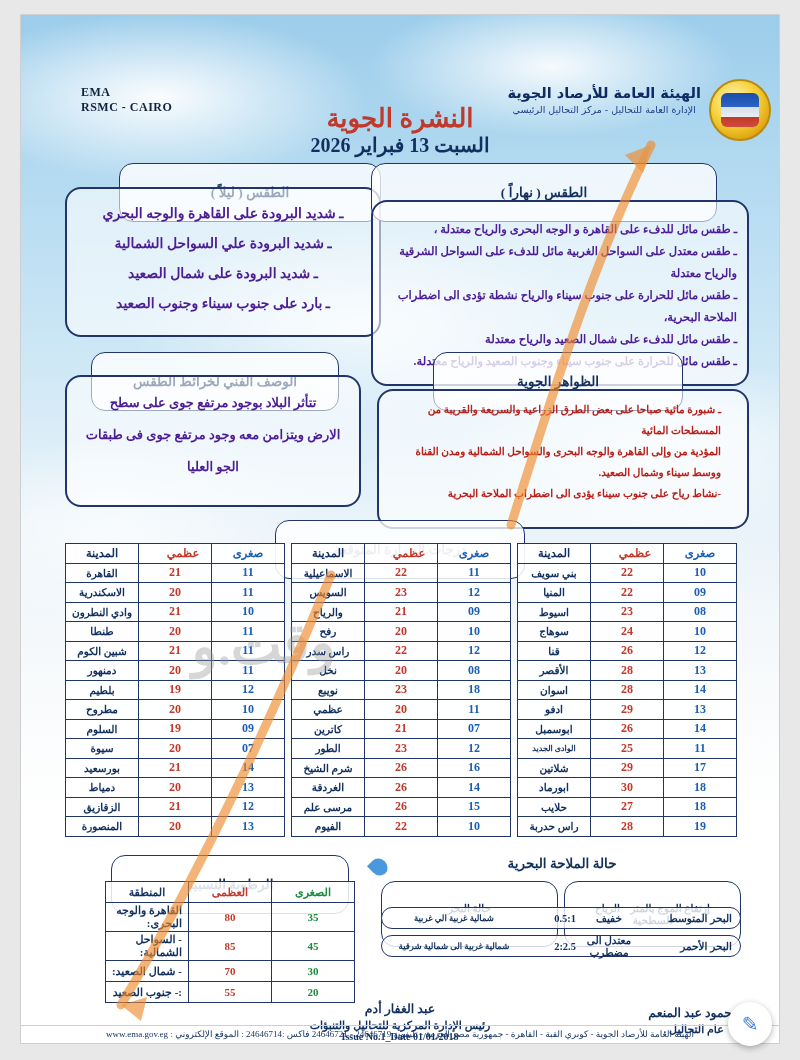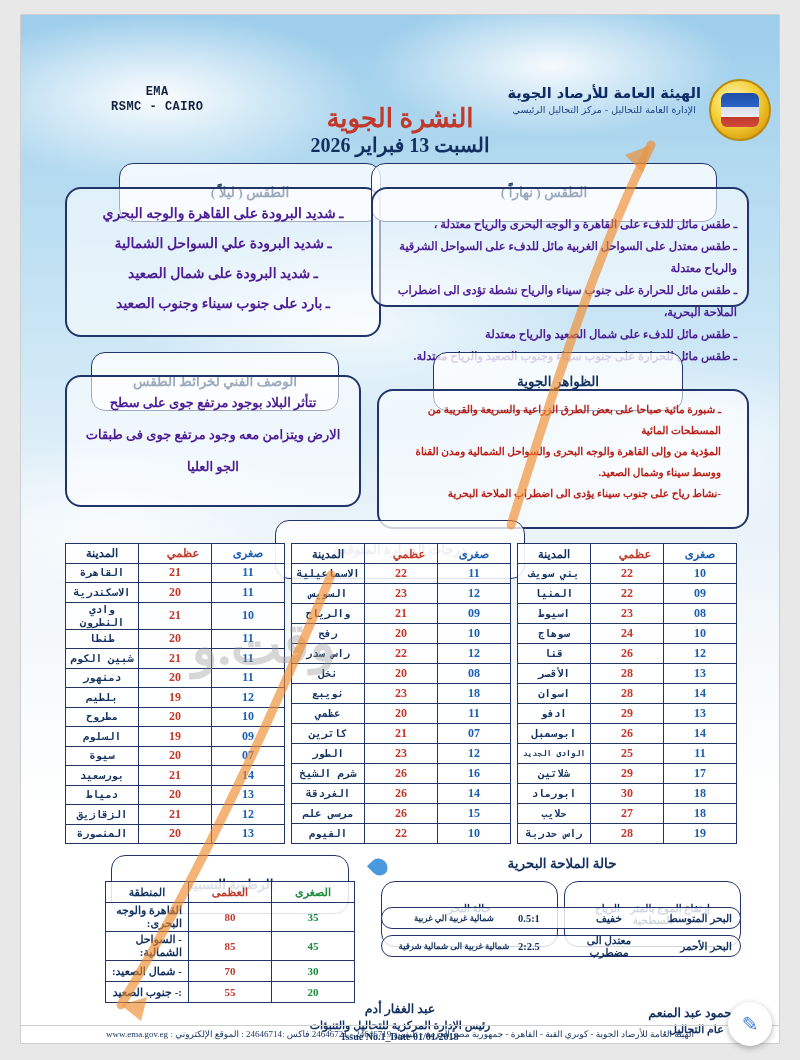--- a/index.html
+++ b/index.html
@@ -25,23 +25,23 @@
       radial-gradient(ellipse 340px 140px at 45% 30%, rgba(255,255,255,.75), rgba(255,255,255,0) 70%),
       radial-gradient(ellipse 300px 130px at 85% 42%, rgba(255,255,255,.7), rgba(255,255,255,0) 70%),
       radial-gradient(ellipse 320px 130px at 12% 50%, rgba(255,255,255,.7), rgba(255,255,255,0) 70%),
       linear-gradient(180deg,#9ccdeb 0%, #b7dcf1 18%, #cfe8f6 34%, #e7f2f9 48%, #f6f9fb 62%, #ffffff 78%);
   }
   .content { position:absolute; inset:0; }
 
   
   .hdr { position:absolute; top:8px; left:0; width:100%; height:120px; }
   .ema-left {
-    position:absolute; left:60px; top:62px; text-align:center;
-    font-family:Liberation Mono, monospace; font-weight:bold; color:#12213f;
-    font-size:12px; line-height:15px; letter-spacing:.5px;margin-left:30px;
+    position:absolute; left:60px; top:62px; text-align:left;
+    font-family:Liberation Serif, serif; font-weight:bold; color:#12213f;
+    font-size:12px; line-height:15px; letter-spacing:.5px;
   }
   .auth {
     position:absolute; right:78px; top:62px; text-align:center; color:#0f2b63;
   }
   .auth .a1 { font-size:14.5px; font-weight:bold; }
   .auth .a2 { font-size:9.5px; margin-top:3px; color:#1b3e86; }
   .logo {
     position:absolute; right:8px; top:56px; width:62px; height:62px; border-radius:50%;
     background:radial-gradient(circle at 40% 35%, #fdf6c8 0%, #f5d23a 45%, #e0a512 75%, #8c5b06 100%);
     border:2px solid #b98a10; display:flex; align-items:center; justify-content:center;
@@ -64,21 +64,21 @@
     padding:20px 10px; font-family:"Liberation Serif", serif;
   }
   .panel {
     border:2px solid #22356b; border-radius:16px; background:rgba(255,255,255,.58);
   }
 
   
   .hd-night { position:absolute; right:398px; top:148px; width:262px; }
   .hd-day   { position:absolute; right:62px;  top:148px; width:346px; }
   .box-night{ position:absolute; right:398px; top:172px; width:316px; height:150px; padding:10px 14px; }
-  .box-day  { position:absolute; right:30px;  top:172px; width:378px; height:120px; padding:24px 10px; }
+  .box-day  { position:absolute; right:30px;  top:185px; width:378px; height:186px; padding:16px 10px; }
   .ln { color:#4c1d95; font-size:12.5px; line-height:19px; font-weight:bold; font-family:"Liberation Serif", serif; }
   .box-night .ln { font-size:14px; line-height:30px; text-align:center; }
   .box-day .ln { font-size:11.5px; line-height:22px; }
 
   
   .hd-tech { position:absolute; right:440px; top:337px; width:248px; }
   .hd-phen { position:absolute; right:96px;  top:337px; width:250px; }
   .box-tech{ position:absolute; right:418px; top:360px; width:296px; height:132px; padding:10px 12px; }
   .box-phen{ position:absolute; right:30px;  top:374px; width:372px; height:140px; padding:8px 26px; }
   .box-tech .ln { font-size:13px; line-height:32px; text-align:center; }
@@ -89,39 +89,39 @@
   .tempwrap { position:absolute; left:44px; top:528px; width:672px; display:flex; gap:6px; }
   table.t { border-collapse:collapse; width:222px; table-layout:fixed; }
   table.t th, table.t td {
     border:1px solid #1f3566; height:19.5px; text-align:center;
     font-size:11px; font-weight:bold; font-family:"Liberation Serif", serif;
     background:rgba(255,255,255,.85); padding:0;
   }
   table.t th { background:rgba(255,255,255,.92); color:#12305f; font-size:11.5px; }
   table.t th.c-max { color:#c0392b;padding-left:16px; }
   table.t th.c-min { color:#1a5fb4; }
-  table.t td.city { color:#12305f; width:86px; font-size:10.5px;font-family:Liberation Mono, monospace; }
+  table.t td.city { color:#12305f; width:86px; font-size:10.5px; }
   table.t td.max  { color:#c0392b; width:62px; font-size:12px; }
   table.t td.min  { color:#1a5fb4; width:62px; font-size:12px; }
   table.t td.city.small { font-size:8px; }
 
   
   .hd-marine { position:absolute; right:92px; top:840px; width:250px; text-align:center;
     color:#12305f; font-weight:bold; font-size:13.5px; font-family:"Liberation Serif", serif;}
   .marine-sub { position:absolute; right:38px; top:866px; width:360px; display:flex; gap:6px; }
   .marine-sub .pill { flex:1; font-size:10.5px; }
   .marine-rows { position:absolute; right:38px; top:892px; width:360px; }
   .mrow {
     display:flex; align-items:center; border:1.5px solid #22356b; border-radius:12px;
     background:rgba(255,255,255,.8); height:22px; margin-bottom:6px; padding:0 8px;
     font-size:10.5px; font-weight:bold; color:#12305f; font-family:"Liberation Serif", serif;
   }
   .mrow .nm { width:90px; text-align:right; }
   .mrow .st { width:66px; text-align:center; }
-  .mrow .ht { width:58px; text-align:left; color:#12305f; }
+  .mrow .ht { width:58px; text-align:right; color:#12305f; }
   .mrow .wd { flex:1; text-align:center; font-size:8.5px; }
 
   .hd-hum { position:absolute; right:430px; top:840px; width:238px; }
   .hum-wrap { position:absolute; right:424px; top:866px; width:250px; }
   table.h { border-collapse:collapse; width:250px; table-layout:fixed; }
   table.h th, table.h td {
     border:1px solid #1f3566; height:21px; text-align:center; font-size:11px;
     font-weight:bold; font-family:"Liberation Serif", serif; background:rgba(255,255,255,.85);
   }
   table.h th { color:#12305f; }

